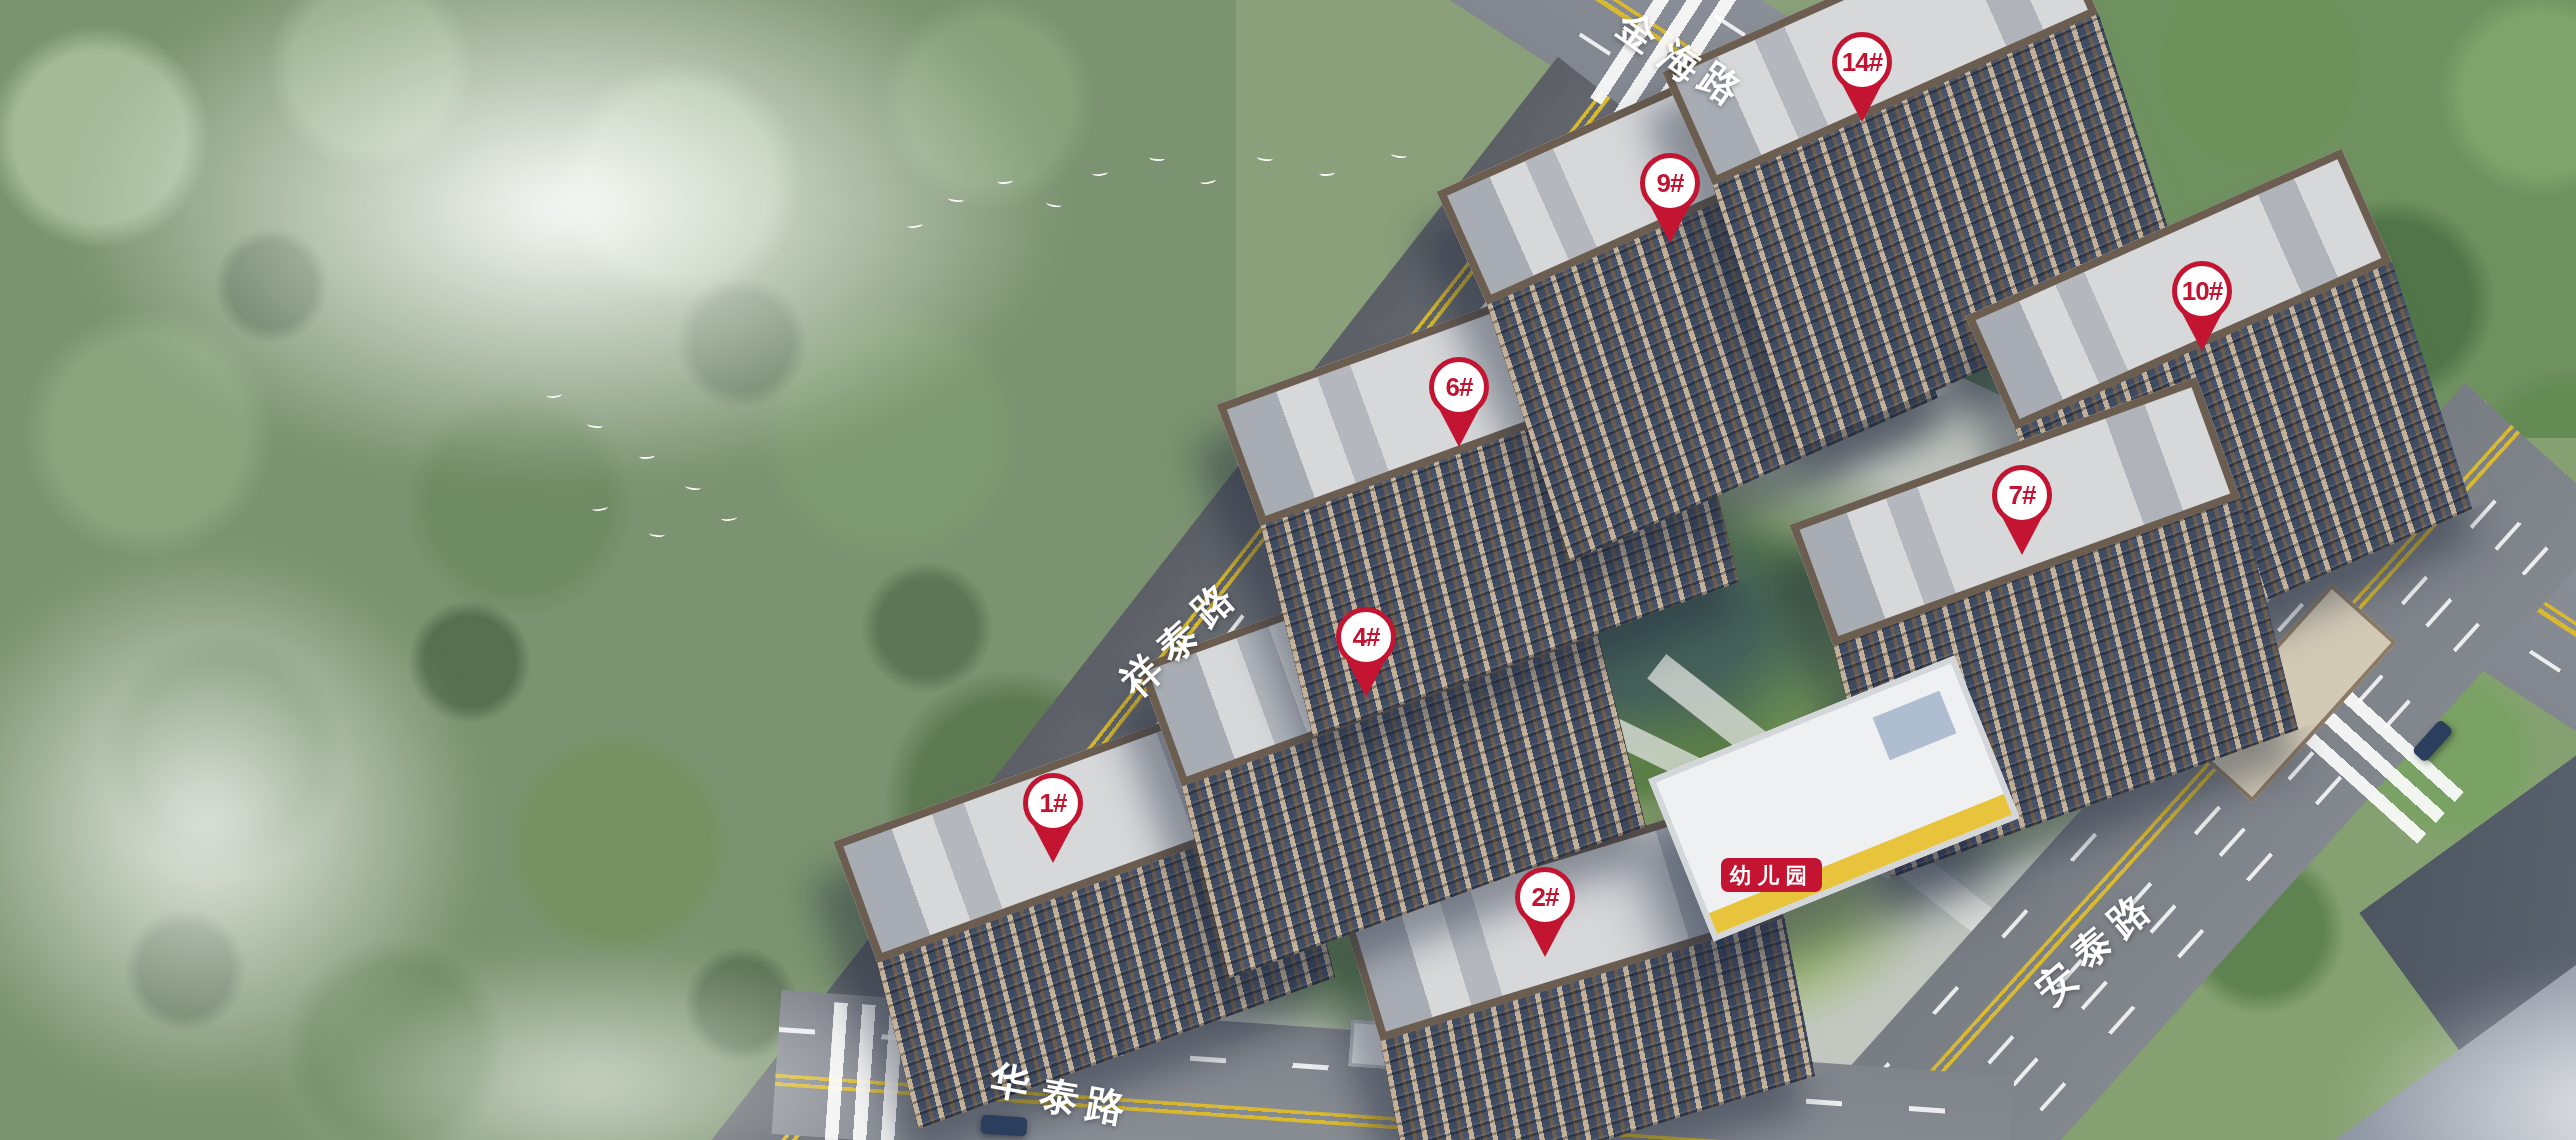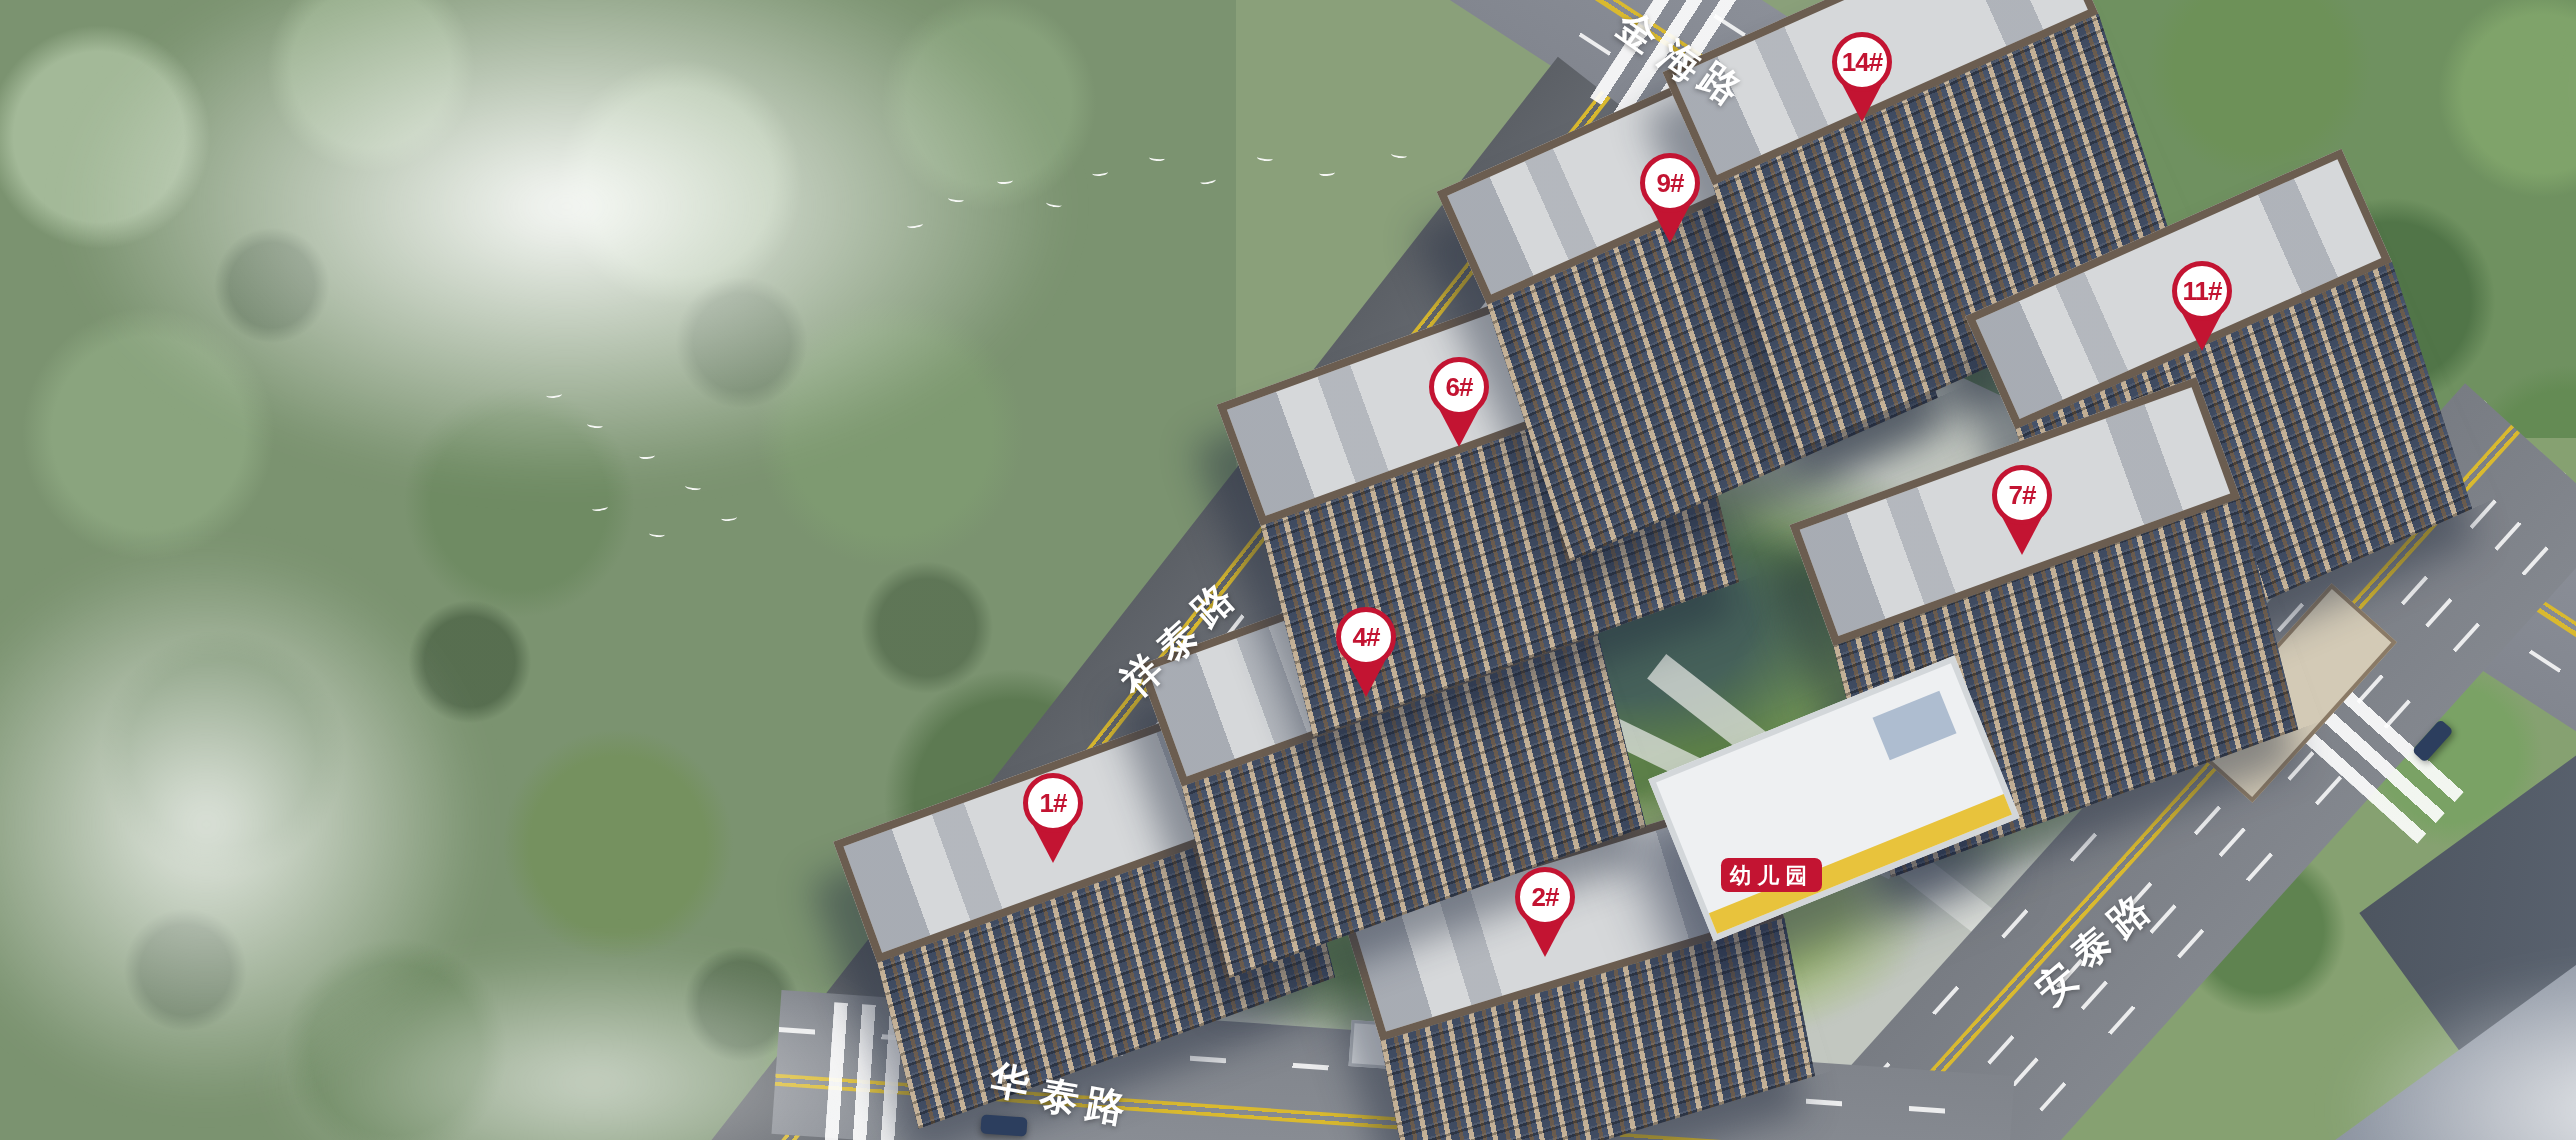--- a/index.html
+++ b/index.html
@@ -290,21 +290,21 @@
   </div>
       <div class="pin" style="left: 1832px; top: 32px;">
     <div class="pin-tail"></div>
     <div class="pin-head">
       <span class="pin-label">14#</span>
     </div>
   </div>
       <div class="pin" style="left: 2172px; top: 261px;">
     <div class="pin-tail"></div>
     <div class="pin-head">
-      <span class="pin-label">11#</span>
+      <span class="pin-label">10#</span>
     </div>
   </div>
     </div>
 
   <div class="kg-badge">幼儿园</div>
 
 </div>
 
 
 </body></html>

